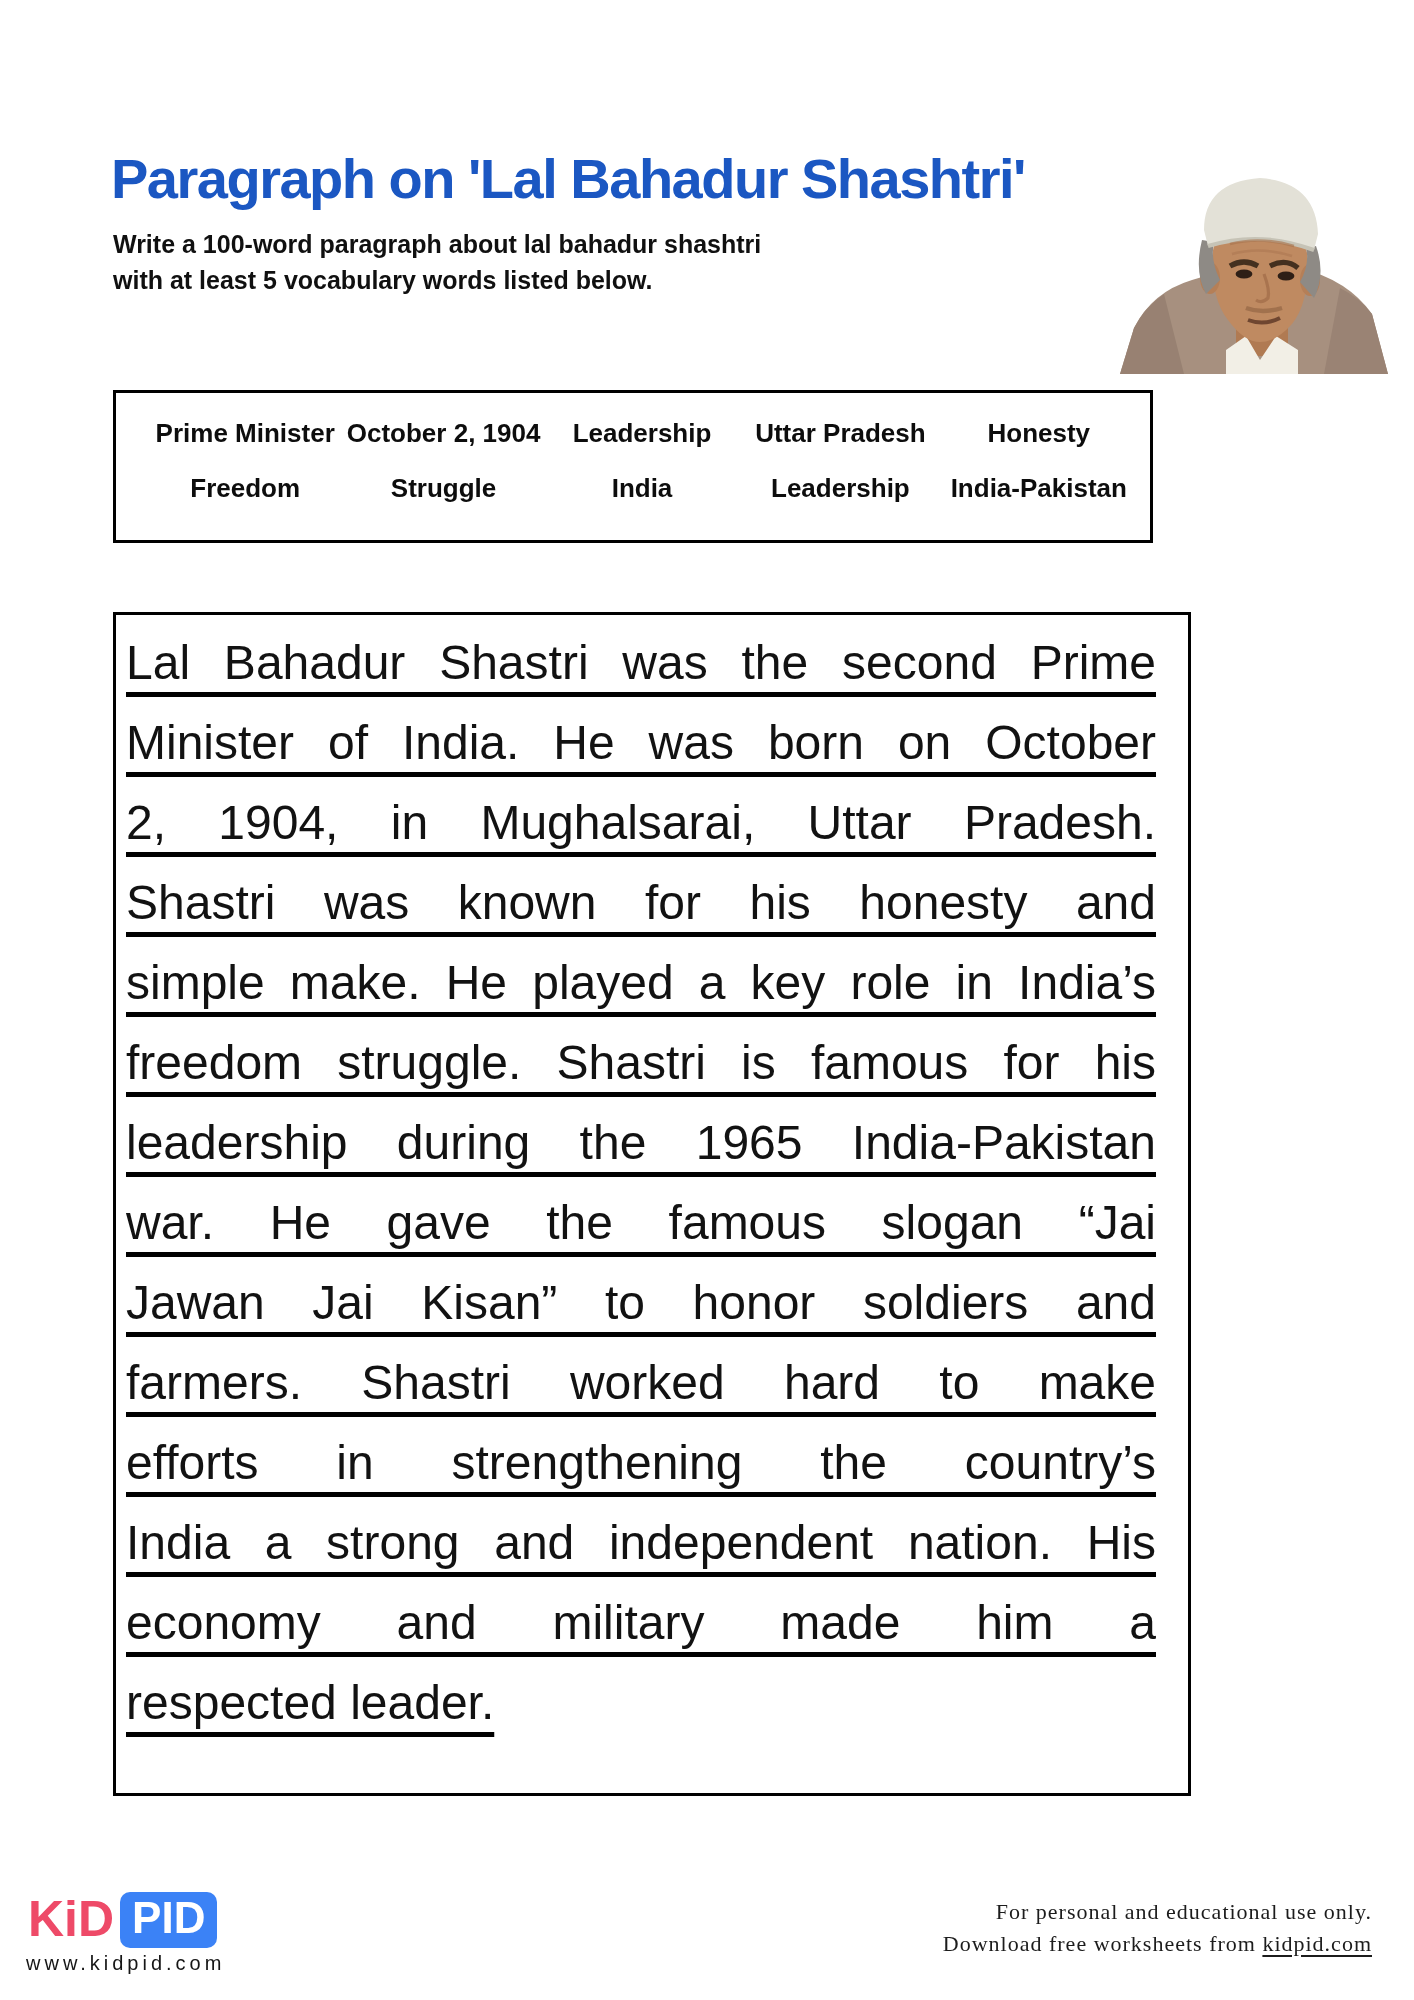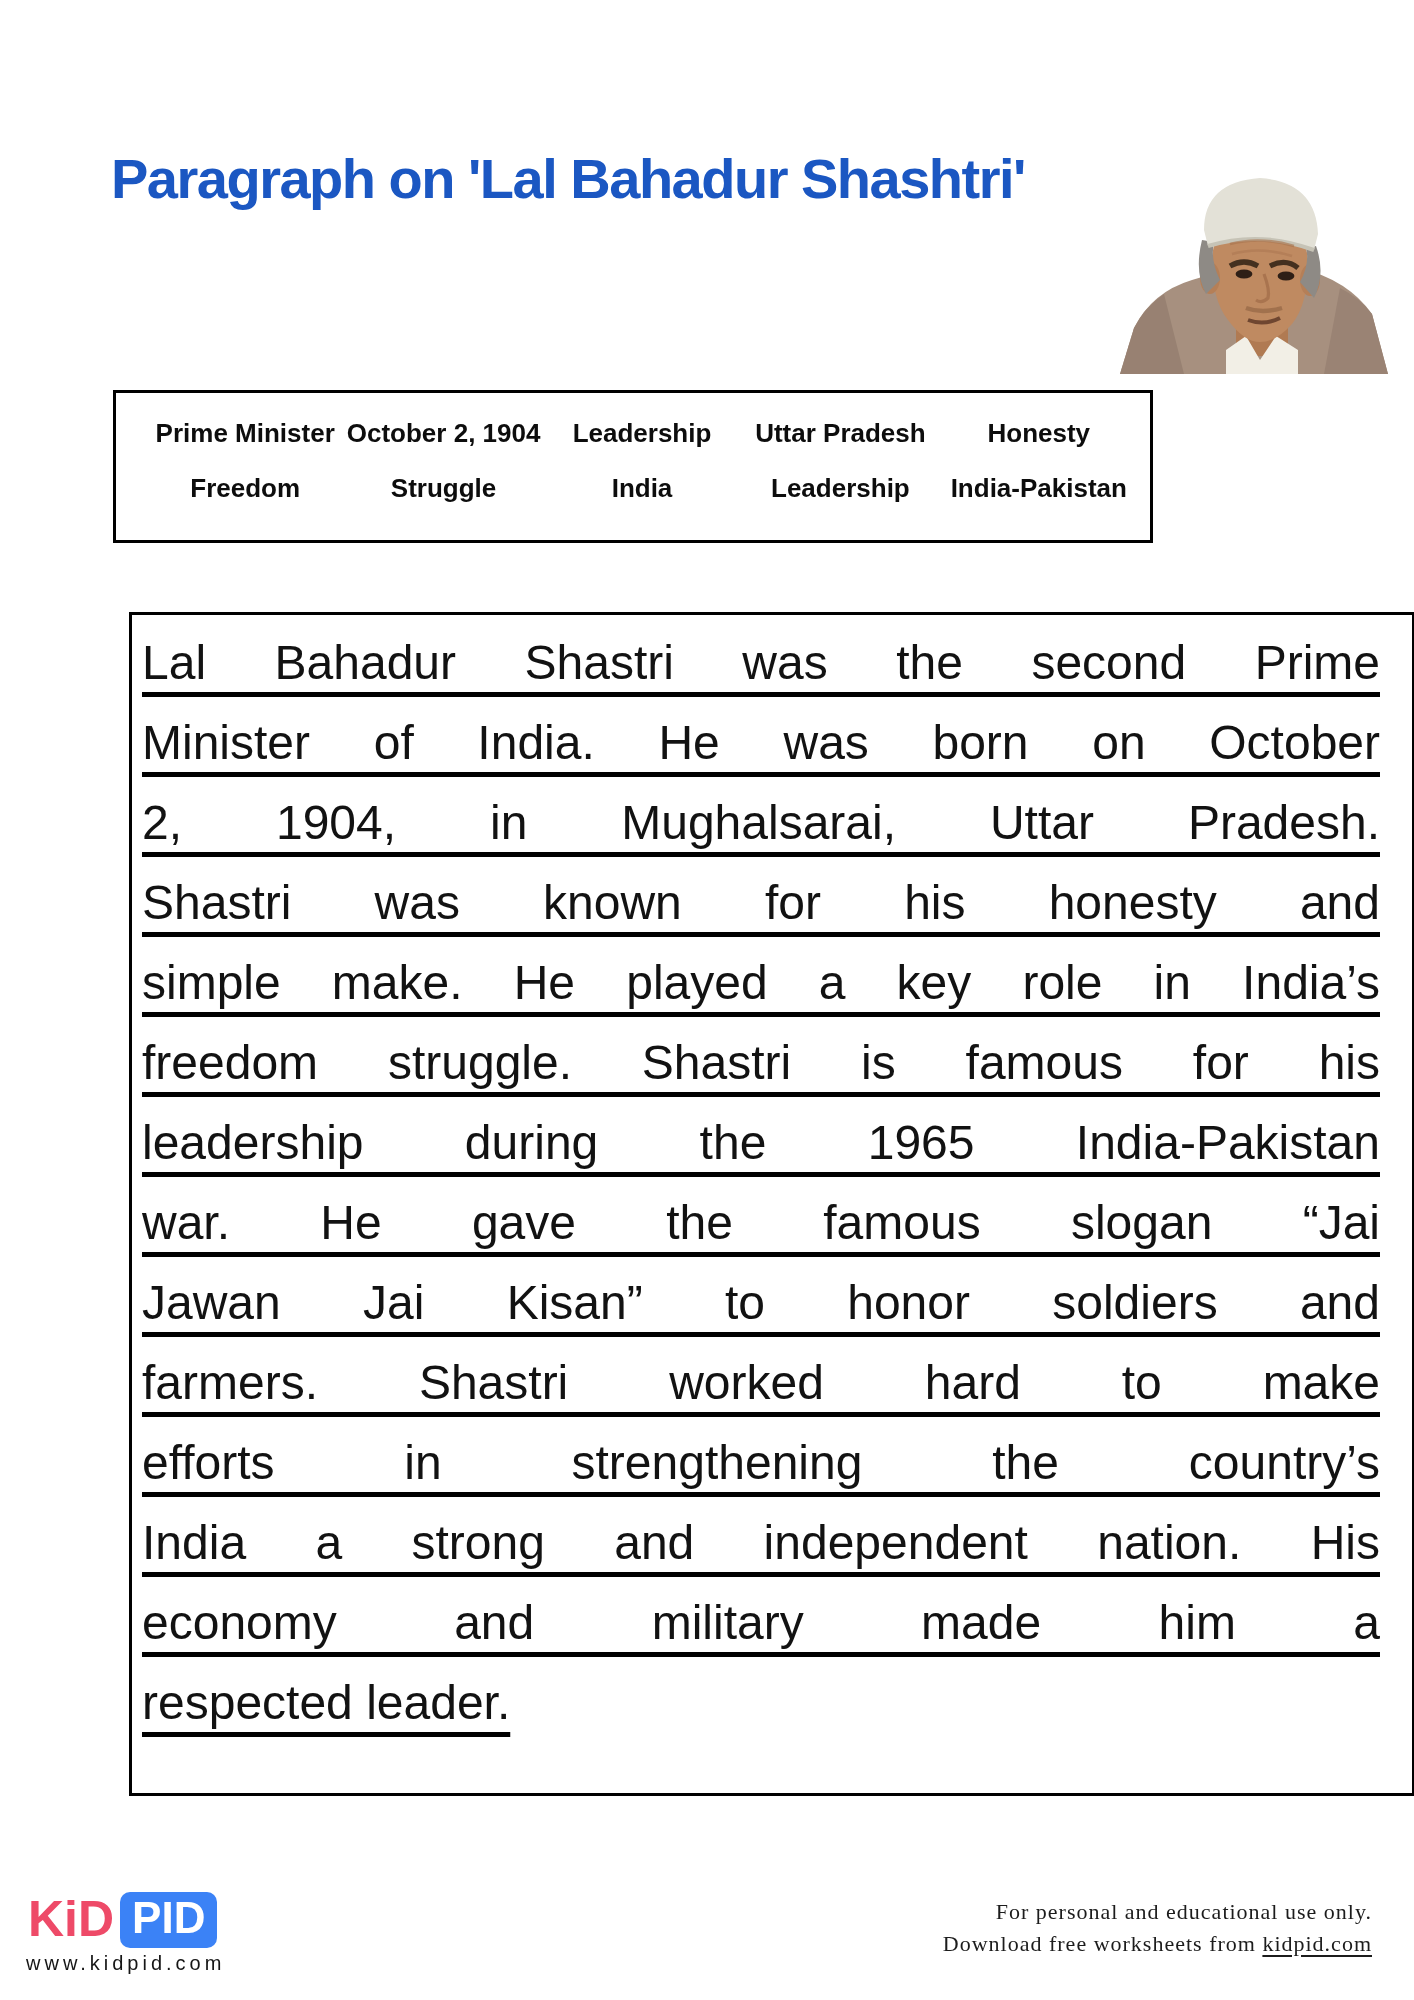--- a/index.html
+++ b/index.html
@@ -64,25 +64,24 @@
     font-weight: 700;
     color: #0d0d0d;
     white-space: nowrap;
   }
 
   
   .para-box {
     position: absolute;
     left: 113px;
     top: 612px;
-    width: 1286px;
+    width: 1078px;
     height: 1184px;
     border: 3px solid #000000;
     padding: 8px 32px 0 10px;
-    margin-left: 16px;
   }
   .para-line {
     font-size: 48px;
     line-height: 80px;
     color: #121212;
     text-align: justify;
     text-align-last: justify;
     text-justify: inter-word;
     text-decoration-line: underline;
     text-decoration-thickness: 4.5px;
@@ -141,20 +140,24 @@
     cursor: pointer;
   }
 </style>
 </head>
 <body>
 
 <div class="page">
 
   <h1 class="title">Paragraph on 'Lal Bahadur Shashtri'</h1>
 
+  <div class="instructions">
+    <div>Write a 100-word paragraph about lal bahadur shashtri</div>
+    <div>with at least 5 vocabulary words listed below.</div>
+  </div>
 
   <div class="portrait">
     <svg viewBox="0 0 141 107" width="282" height="214">
 
       <path d="M2,107 L9,84 Q18,66 38,60 L58,54 L92,54 Q116,60 128,77 L136,107 Z" fill="#a7907f"></path>
       <path d="M2,107 L9,84 Q14,74 24,67 L34,107 Z" fill="#988172"></path>
       <path d="M136,107 L128,77 Q122,69 112,64 L104,107 Z" fill="#9a8374"></path>
 
       <path d="M60,80 L60,98 L86,98 L86,78 Z" fill="#b07a52"></path>
 

